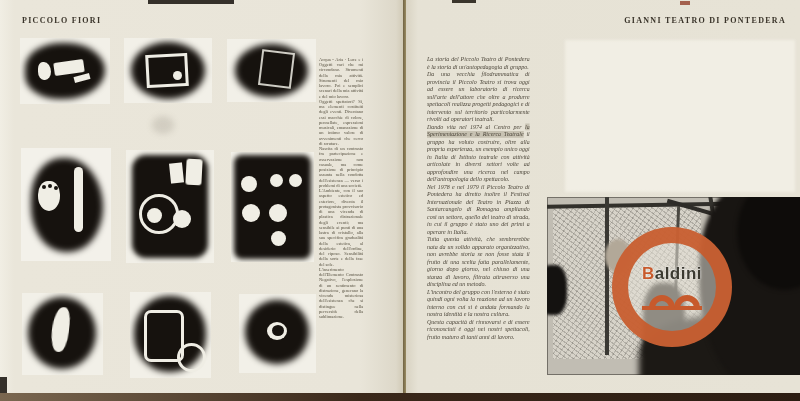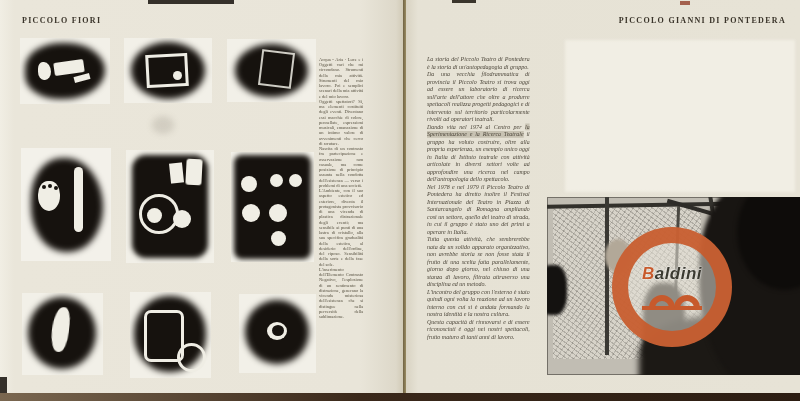--- a/index.html
+++ b/index.html
@@ -23,21 +23,21 @@
   .smudge{position:absolute;left:152px;top:116px;width:22px;height:18px;background:rgba(70,62,48,.14);border-radius:50%;filter:blur(3px);}
   
   .col{position:absolute;overflow:hidden;transform:scale(.75);transform-origin:0 0;text-align:justify;}
   .col p{margin:0;}
   .col-left{left:319px;top:57px;width:59px;height:452px;font-size:6px;line-height:7px;color:#565040;}
   .col-right{left:427px;top:56px;width:137px;height:424px;font-size:8px;line-height:10px;font-style:italic;color:#4c463a;}
   .hl{background:rgba(150,143,122,.38);}
   
   .ghost{position:absolute;left:565px;top:40px;width:230px;height:152px;background:rgba(250,248,240,.55);filter:blur(1.5px);}
   
-  #photo{position:absolute;left:547px;top:197px;width:253px;height:178px;background:#c1bdb3;overflow:hidden;box-shadow:inset 0 0 0 1px rgba(40,36,30,.5);font-style:italic;}
+  #photo{position:absolute;left:547px;top:197px;width:253px;height:178px;background:#c1bdb3;overflow:hidden;box-shadow:inset 0 0 0 1px rgba(40,36,30,.5);}
   #photo .pane{position:absolute;left:6px;top:10px;width:148px;height:152px;background:#d7d3c9;
      background-image:repeating-linear-gradient(37deg,rgba(40,38,33,.22) 0 1px,transparent 1px 4px),
                       repeating-linear-gradient(-56deg,rgba(40,38,33,.16) 0 1px,transparent 1px 5px);}
   #photo .fh{position:absolute;left:0;top:6px;width:210px;height:4px;background:#32302b;transform:rotate(-1deg);}
   #photo .fv1{position:absolute;left:58px;top:0;width:4px;height:158px;background:#3a3833;}
   #photo .fv2{position:absolute;left:128px;top:6px;width:3px;height:128px;background:#4a4841;transform:rotate(2deg);}
   #photo .fdiag{position:absolute;left:118px;top:18px;width:118px;height:4px;background:#2e2c28;transform:rotate(16deg);}
   #photo .fv3{position:absolute;left:168px;top:-6px;width:4px;height:96px;background:#35332e;transform:rotate(-9deg);}
   #photo .sil-right{position:absolute;left:152px;top:-18px;width:130px;height:216px;background:#181512;border-radius:42% 58% 45% 55%;filter:blur(2px);}
   #photo .head{position:absolute;left:190px;top:-22px;width:95px;height:115px;background:#0e0c0a;border-radius:50%;filter:blur(2px);}
@@ -107,21 +107,21 @@
 </head>
 <body>
 
 <div id="spread">
 
   <div class="page page-left"></div>
   <div class="page page-right"></div>
   <div class="gutterline"></div>
 
   <div class="hdr hdr-left">PICCOLO FIORI</div>
-  <div class="hdr hdr-right">PICCOLO GIANNI DI PONTEDERA</div>
+  <div class="hdr hdr-right">GIANNI TEATRO DI PONTEDERA</div>
 
   <div class="cell c1">
     <div class="ink"></div>
     <div class="wf a"></div>
     <div class="wf b"></div>
     <div class="wf c"></div>
   </div>
   <div class="cell c2">
     <div class="ink"></div>
     <div class="wo r"></div>

